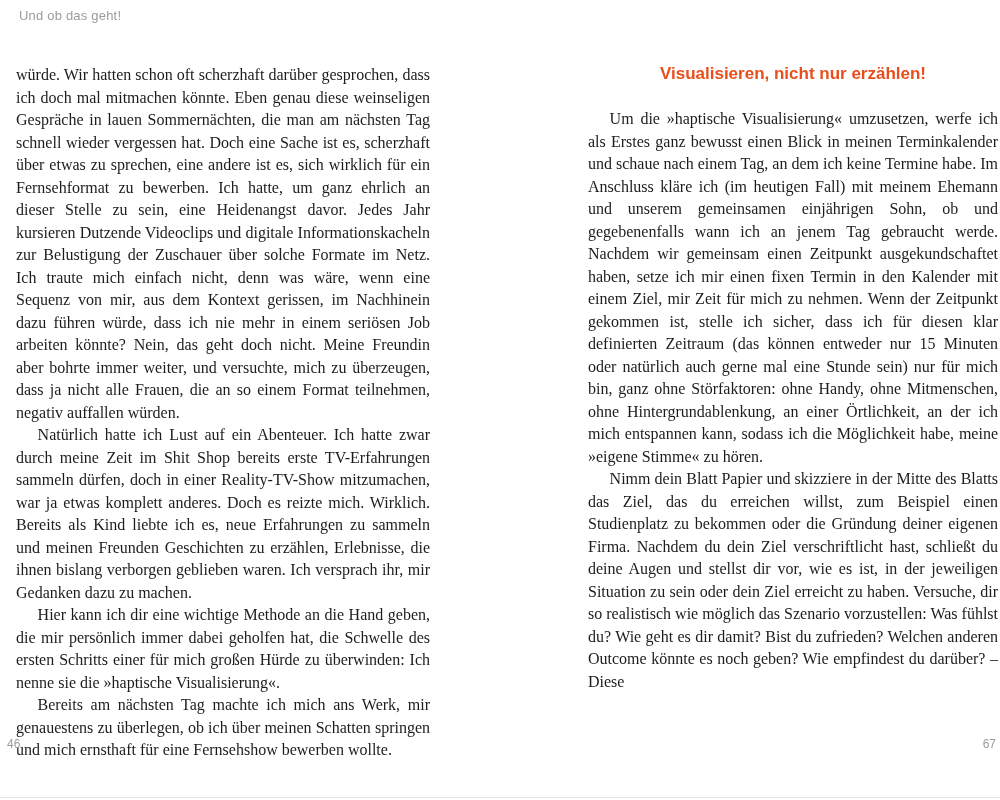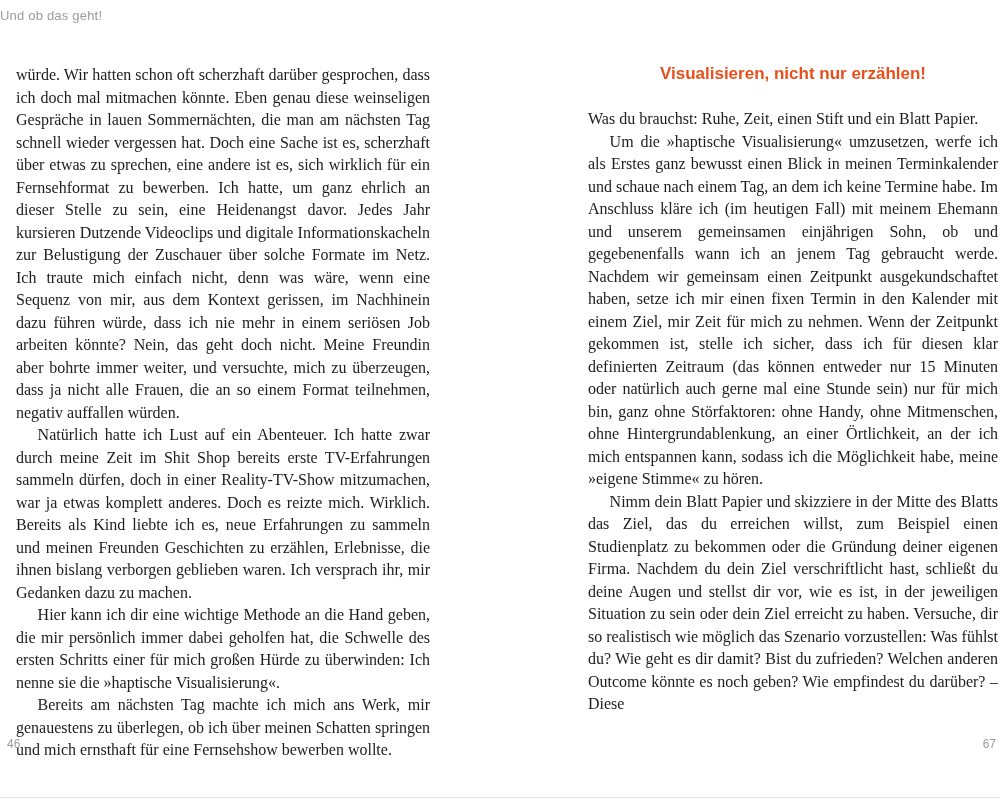--- a/index.html
+++ b/index.html
@@ -11,21 +11,21 @@
     background: #ffffff;
     overflow: hidden;
     color: #1c1c1c;
     font-family: "Liberation Serif", serif;
   }
 
   
   .header {
     position: absolute;
     top: 8px;
-    left: 0;
+    left: 19px;
     right: 4px;
     display: flex;
     justify-content: space-between;
     font-family: "Liberation Sans", sans-serif;
     font-size: 13px;
     letter-spacing: 0.2px;
     color: var(--header-gray, #9b9b9b);
   }
 
   
@@ -88,21 +88,20 @@
 
 <div class="page page-left">
   <p class="body-p">würde. Wir hatten schon oft scherzhaft darüber gesprochen, dass ich doch mal mitmachen könnte. Eben genau diese weinseligen Gespräche in lauen Sommernächten, die man am nächsten Tag schnell wieder vergessen hat. Doch eine Sache ist es, scherzhaft über etwas zu sprechen, eine andere ist es, sich wirklich für ein Fernsehformat zu bewerben. Ich hatte, um ganz ehrlich an dieser Stelle zu sein, eine Heidenangst davor. Jedes Jahr kursieren Dutzende Videoclips und digitale Informationskacheln zur Belustigung der Zuschauer über solche Formate im Netz. Ich traute mich einfach nicht, denn was wäre, wenn eine Sequenz von mir, aus dem Kontext gerissen, im Nachhinein dazu führen würde, dass ich nie mehr in einem seriösen Job arbeiten könnte? Nein, das geht doch nicht. Meine Freundin aber bohrte immer weiter, und versuchte, mich zu überzeugen, dass ja nicht alle Frauen, die an so einem Format teilnehmen, negativ auffallen würden.</p>
   <p class="body-p indent">Natürlich hatte ich Lust auf ein Abenteuer. Ich hatte zwar durch meine Zeit im Shit Shop bereits erste TV-Erfahrungen sammeln dürfen, doch in einer Reality-TV-Show mitzumachen, war ja etwas komplett anderes. Doch es reizte mich. Wirklich. Bereits als Kind liebte ich es, neue Erfahrungen zu sammeln und meinen Freunden Geschichten zu erzählen, Erlebnisse, die ihnen bislang verborgen geblieben waren. Ich versprach ihr, mir Gedanken dazu zu machen.</p>
   <p class="body-p indent">Hier kann ich dir eine wichtige Methode an die Hand geben, die mir persönlich immer dabei geholfen hat, die Schwelle des ersten Schritts einer für mich großen Hürde zu überwinden: Ich nenne sie die »haptische Visualisierung«.</p>
   <p class="body-p indent">Bereits am nächsten Tag machte ich mich ans Werk, mir genauestens zu überlegen, ob ich über meinen Schatten springen und mich ernsthaft für eine Fernsehshow bewerben wollte.</p>
 </div>
 
 <div class="page page-right">
   <h2 class="section-heading">Visualisieren, nicht nur erzählen!</h2>
-  <p class="body-p">Was du brauchst: Ruhe, Zeit, einen Stift und ein Blatt Papier.</p>
   <p class="body-p indent">Um die »haptische Visualisierung« umzusetzen, werfe ich als Erstes ganz bewusst einen Blick in meinen Terminkalender und schaue nach einem Tag, an dem ich keine Termine habe. Im Anschluss kläre ich (im heutigen Fall) mit meinem Ehemann und unserem gemeinsamen einjährigen Sohn, ob und gegebenenfalls wann ich an jenem Tag gebraucht werde. Nachdem wir gemeinsam einen Zeitpunkt ausgekundschaftet haben, setze ich mir einen fixen Termin in den Kalender mit einem Ziel, mir Zeit für mich zu nehmen. Wenn der Zeitpunkt gekommen ist, stelle ich sicher, dass ich für diesen klar definierten Zeitraum (das können entweder nur 15 Minuten oder natürlich auch gerne mal eine Stunde sein) nur für mich bin, ganz ohne Störfaktoren: ohne Handy, ohne Mitmenschen, ohne Hintergrundablenkung, an einer Örtlichkeit, an der ich mich entspannen kann, sodass ich die Möglichkeit habe, meine »eigene Stimme« zu hören.</p>
   <p class="body-p indent">Nimm dein Blatt Papier und skizziere in der Mitte des Blatts das Ziel, das du erreichen willst, zum Beispiel einen Studienplatz zu bekommen oder die Gründung deiner eigenen Firma. Nachdem du dein Ziel verschriftlicht hast, schließt du deine Augen und stellst dir vor, wie es ist, in der jeweiligen Situation zu sein oder dein Ziel erreicht zu haben. Versuche, dir so realistisch wie möglich das Szenario vorzustellen: Was fühlst du? Wie geht es dir damit? Bist du zufrieden? Welchen anderen Outcome könnte es noch geben? Wie empfindest du darüber? – Diese</p>
 </div>
 
 <div class="footer">
   <span>46</span>
   <span>67</span>
 </div>
 
 <div class="bottom-edge"></div>

